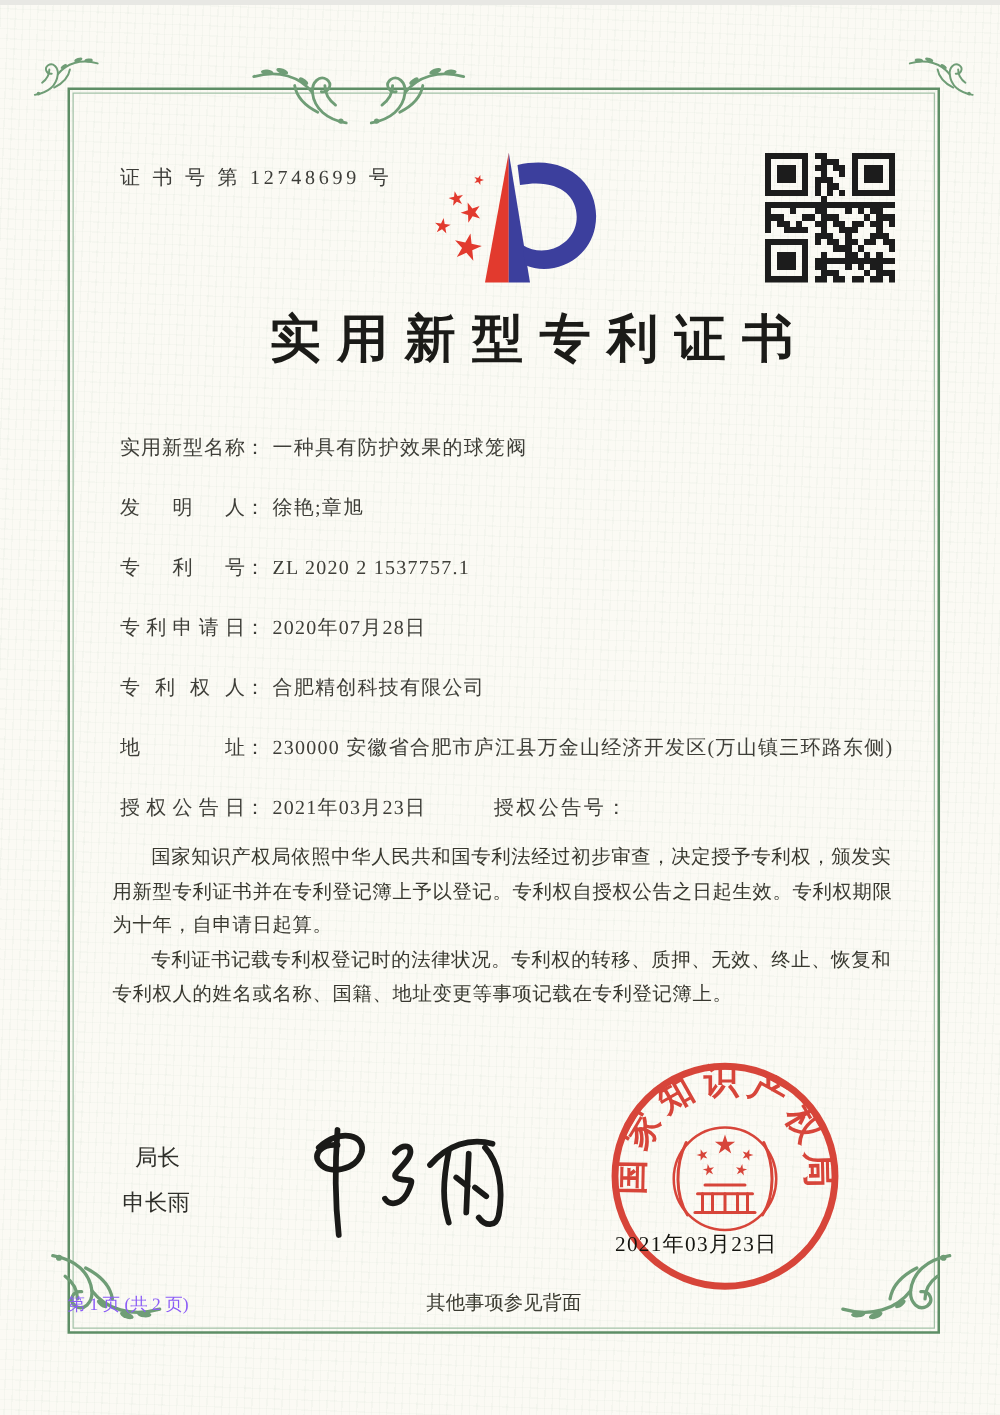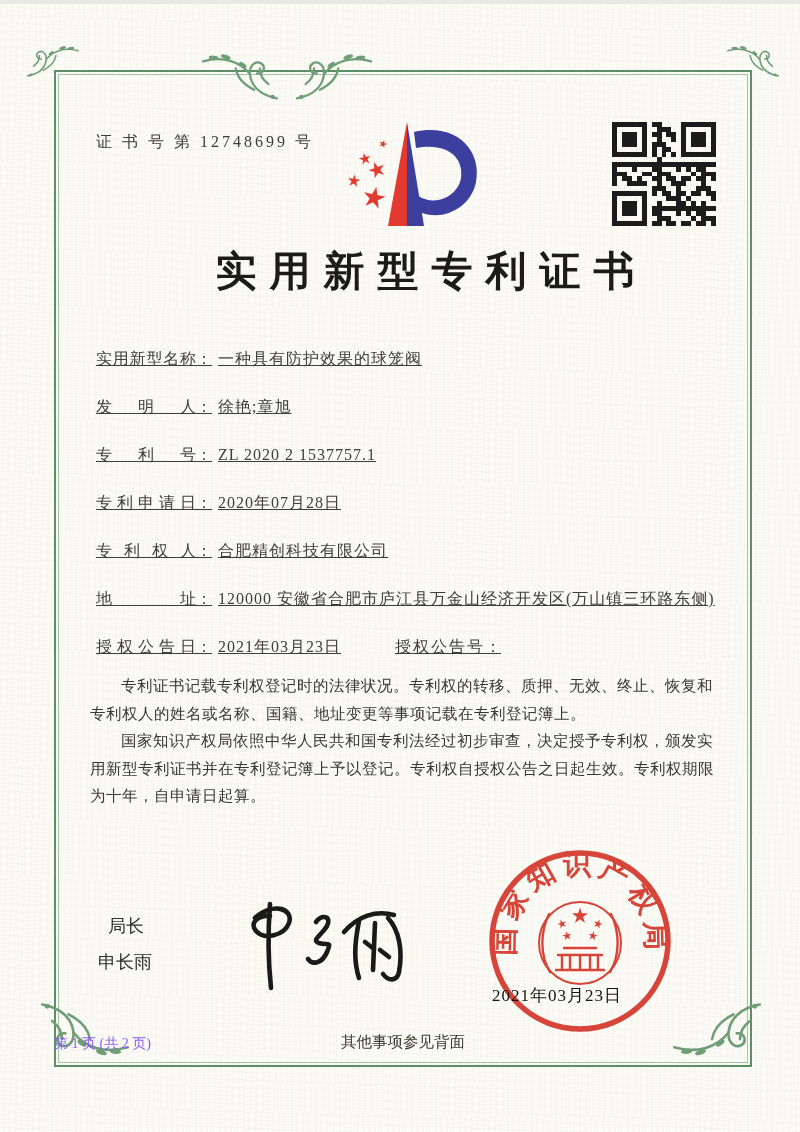--- a/index.html
+++ b/index.html
@@ -25,21 +25,21 @@
              letter-spacing:3px; color:#3c3c38; }
   .logo { position:absolute; left:330px; top:104px; width:160px; height:132px; }
   .qr { position:absolute; left:612px; top:118px; width:104px; height:104px; }
   .qr svg { width:100%; height:100%; display:block; }
   .title { position:absolute; left:54px; top:240px; width:698px; text-align:center;
            font-size:41px; font-weight:700; letter-spacing:13px; text-indent:13px;
            color:#1b1b18;padding-left:44px; }
   
   .fields { position:absolute; left:96px; top:342px; width:622px; font-size:16px;
             color:#3e3e38; }
-  .row { display:flex; align-items:flex-start; line-height:26px; margin-bottom:22px;text-decoration:underline; }
+  .row { display:flex; align-items:flex-start; line-height:26px; margin-bottom:22px; }
   .flabel { display:inline-block; width:100px; text-align:justify;
             text-align-last:justify; flex:none; }
   .fsep { flex:none; margin-right:6px; }
   .fvalue { flex:1; letter-spacing:1px; }
   .row-grant .fvalue-date { flex:none; margin-right:54px; }
   .row-grant .flabel2 { width:auto; letter-spacing:2px; }
   
   .body-text { position:absolute; left:90px; top:668px; width:624px;
                font-size:15.5px; line-height:1.78; color:#38382f; }
   .body-text p { text-indent:2em; letter-spacing:.5px; }
@@ -396,34 +396,34 @@
       <span class="fvalue">2020年07月28日</span>
     </div>
     <div class="row">
       <span class="flabel">专利权人</span>
         <span class="fsep">：</span>
       <span class="fvalue">合肥精创科技有限公司</span>
     </div>
     <div class="row">
       <span class="flabel">地址</span>
         <span class="fsep">：</span>
-      <span class="fvalue">120000 安徽省合肥市庐江县万金山经济开发区(万山镇三环路东侧)</span>
+      <span class="fvalue">230000 安徽省合肥市庐江县万金山经济开发区(万山镇三环路东侧)</span>
     </div>
     <div class="row row-grant">
       <span class="flabel">授权公告日</span>
         <span class="fsep">：</span>
       <span class="fvalue fvalue-date">2021年03月23日</span>
       <span class="flabel flabel2">授权公告号</span>
         <span class="fsep">：</span>
     </div>
   </div>
 
   <div class="body-text">
+    <p>国家知识产权局依照中华人民共和国专利法经过初步审查，决定授予专利权，颁发实用新型专利证书并在专利登记簿上予以登记。专利权自授权公告之日起生效。专利权期限为十年，自申请日起算。</p>
     <p>专利证书记载专利权登记时的法律状况。专利权的转移、质押、无效、终止、恢复和专利权人的姓名或名称、国籍、地址变更等事项记载在专利登记簿上。</p>
-    <p>国家知识产权局依照中华人民共和国专利法经过初步审查，决定授予专利权，颁发实用新型专利证书并在专利登记簿上予以登记。专利权自授权公告之日起生效。专利权期限为十年，自申请日起算。</p>
   </div>
 
   <div class="sig-title">局长</div>
   <div class="sig-name">申长雨</div>
   <svg class="sig-svg" viewBox="0 0 230 110">
     <g fill="none" stroke="#1a1a18" stroke-width="4.6" stroke-linecap="round" stroke-linejoin="round">
       <path d="M60,16 C58,42 58,72 61,100"></path>
       <path d="M45,30 C62,14 84,20 79,35 C74,48 54,52 46,43 C39,35 48,27 60,28"></path>
       <path d="M106,34 C112,26 122,28 117,38 C111,48 101,52 109,55 C118,58 122,52 117,64 C112,76 102,77 98,71"></path>
       <path d="M134,44 C148,28 166,22 184,27"></path>

